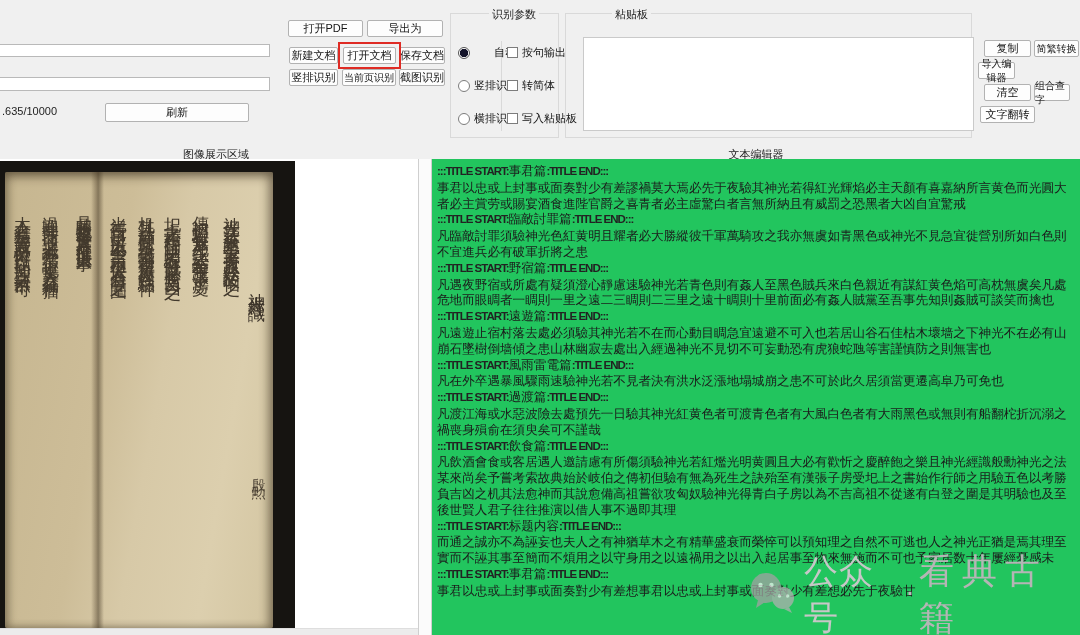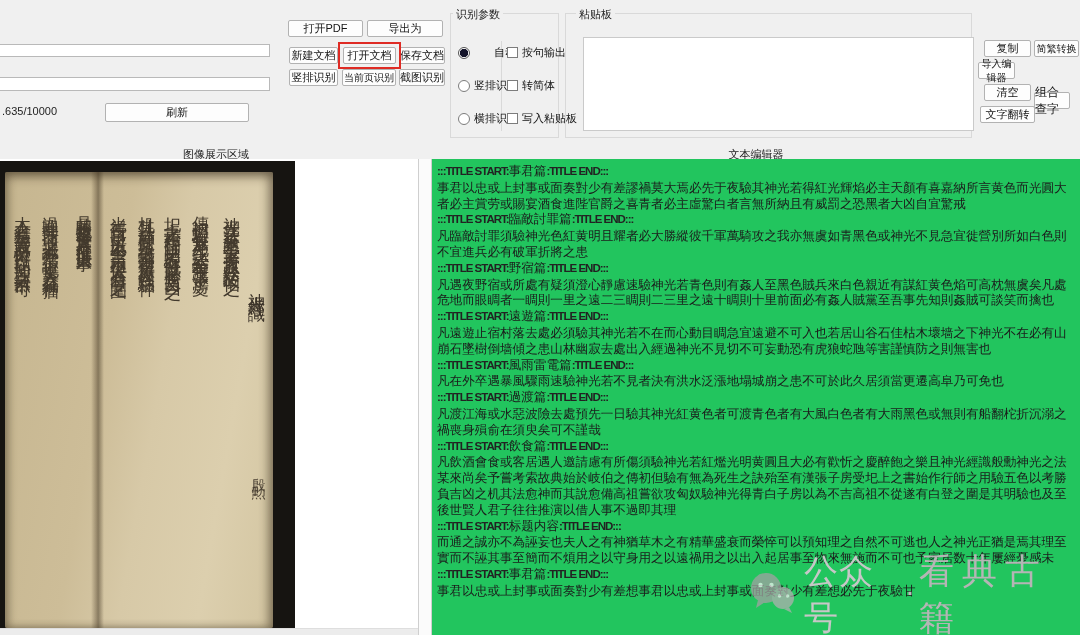--- a/index.html
+++ b/index.html
@@ -23,40 +23,40 @@
   .b-savedoc  { left:399px; top:47px;  width:46px;  height:17px; }
   .b-ocrbook  { left:289px; top:69px;  width:49px;  height:17px; }
   .b-ocrpage  { left:342px; top:69px;  width:54px;  height:17px; font-size:10px; }
   .b-ocrshot  { left:399px; top:69px;  width:46px;  height:17px; }
   .redbox { position:absolute; left:338px; top:42px; width:63px; height:27px;
             border:2px solid #df2b24; pointer-events:none; }
 
   .group { position:absolute; border:1px solid #d9d9d9; }
   .g-params { left:450px; top:13px; width:109px; height:125px; }
   .g-clip   { left:565px; top:13px; width:407px; height:125px; }
-  .glabel { position:absolute; top:-7px; font-size:11px; color:#1d1d1d; background:#f0f0f0; padding:0 3px; }
+  .glabel { position:absolute; top:-7px; font-size:11px; color:#1d1d1d; background:#f0f0f0; padding:0 3px;margin-left:36px; }
   .g-params .glabel { left:2px; }
   .g-clip .glabel { left:10px; }
   .vsep { position:absolute; left:50px; top:27px; width:1px; height:90px; background:#d9d9d9; }
 
   .optrow { position:absolute; display:flex; align-items:center; gap:4px; font-size:11px; color:#141414; white-space:nowrap; }
   .radio { width:12px; height:12px; border:1px solid #7c7c7c; border-radius:50%; background:#fff; flex:none; }
   .radio.sel { background:#1e1e1e; border-color:#1e1e1e; box-shadow:inset 0 0 0 2px #fff inset; }
   .radio.sel { background:radial-gradient(circle,#14142a 0 58%,#fff 62%); border-color:#555; }
   .checkbox { width:11px; height:11px; border:1px solid #7c7c7c; background:#fff; flex:none; }
 
   .clip-text { position:absolute; left:17px; top:23px; width:391px; height:94px;
                background:#fff; border:1px solid #cacaca; resize:none; font-size:12px; }
 
   .b-copy    { left:984px;  top:40px;  width:47px; height:17px; }
   .b-conv    { left:1034px; top:40px;  width:45px; height:17px; font-size:10px; }
   .b-import  { left:978px;  top:62px;  width:37px; height:17px; font-size:10px;text-align:center; }
   .b-rare    { left:1080px; top:62px;  width:43px; height:21px;padding-left:43px; }
   .b-clear   { left:984px;  top:84px;  width:47px; height:17px; }
-  .b-combine { left:1034px; top:92px;  width:36px; height:17px; font-size:12px; }
+  .b-combine { left:1034px; top:84px;  width:36px; height:17px; font-size:10px; }
   .b-flip    { left:980px;  top:106px; width:55px; height:17px; }
 
   
   .seclabel { position:absolute; top:147px; font-size:11px; color:#1d1d1d; text-align:center; }
   .l-img  { left:0; width:432px; }
   .l-edit { left:432px; width:648px; }
 
   
   .imgpanel { position:absolute; left:0; top:159px; width:418px; height:469px; background:#fff; }
   .photo { position:absolute; left:0; top:2px; width:295px; height:467px; background:#161411; overflow:hidden; }

